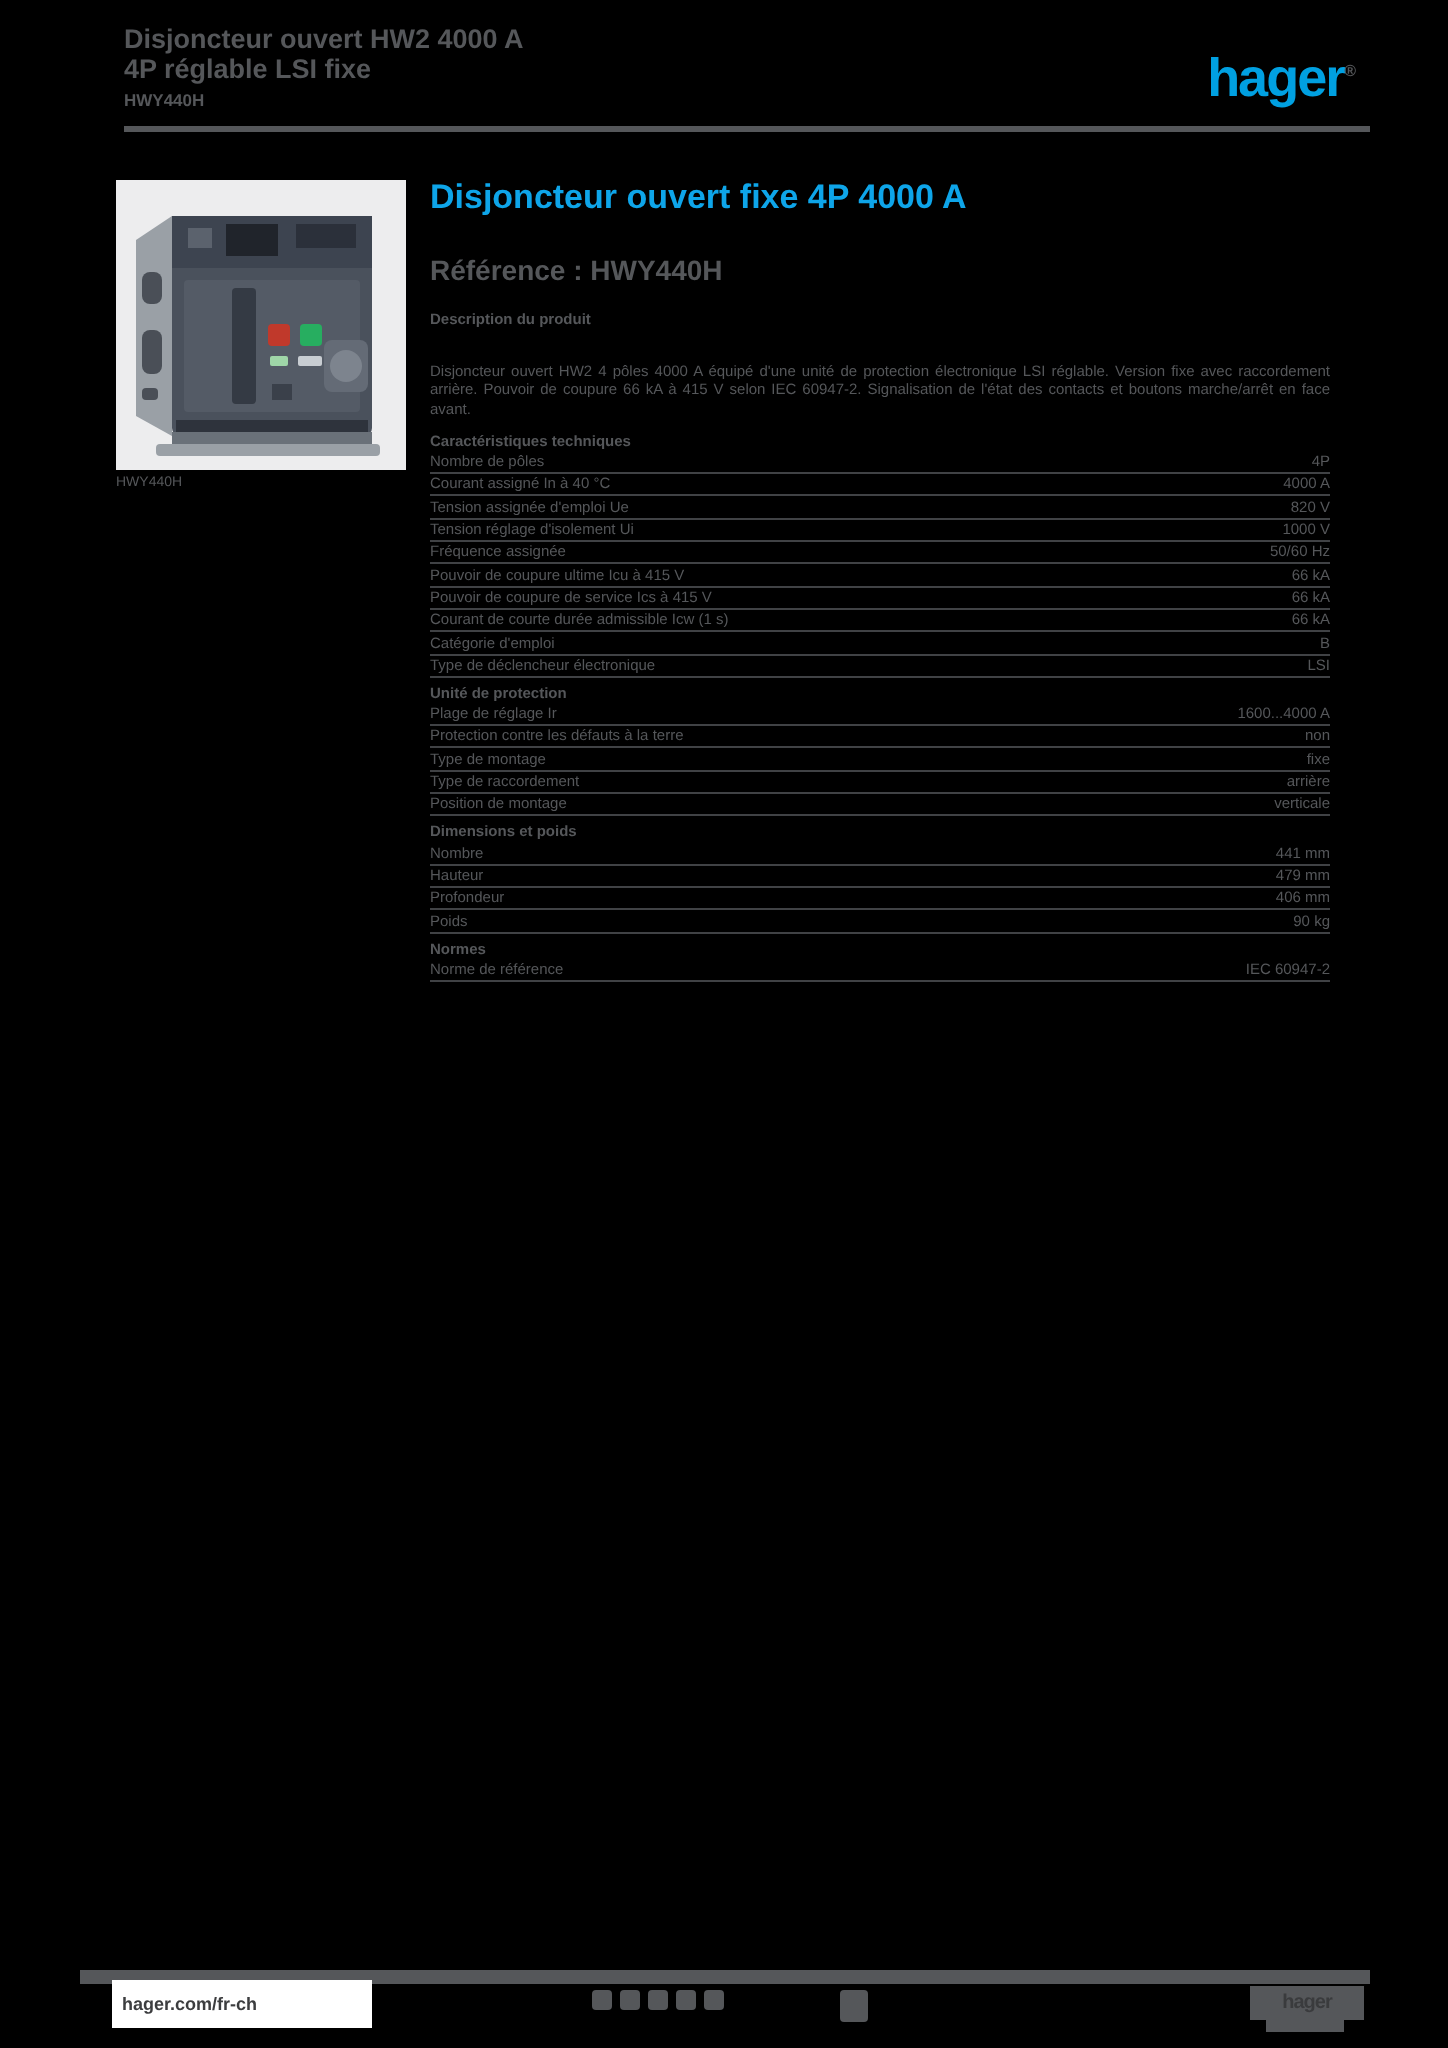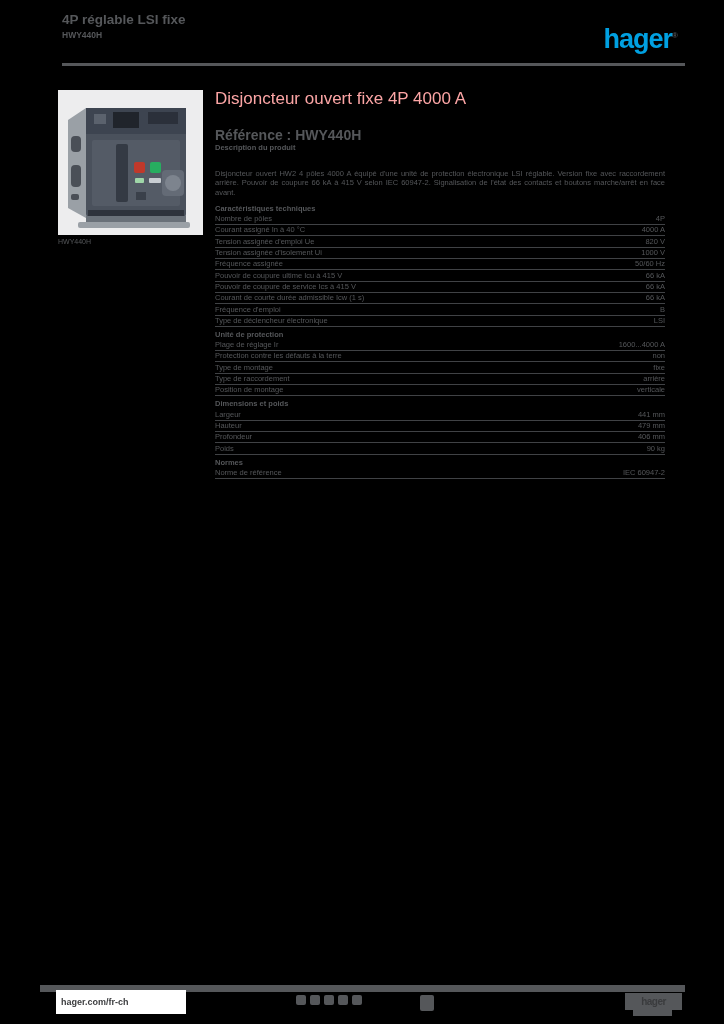--- a/index.html
+++ b/index.html
@@ -14,23 +14,23 @@
   .hdr-ref{font-size:8.5px;font-weight:bold;margin-top:3px;color:#55575a;}
   .logo{position:absolute;right:46px;top:24px;font-size:27px;font-weight:bold;
         letter-spacing:-1px;color:#00a0e1;}
   .logo sup{font-size:8px;color:#55575a;letter-spacing:0;}
   .hdr-rule{position:absolute;left:62px;top:63px;width:623px;height:3px;background:#55575a;}
   
   .photo-box{position:absolute;left:58px;top:90px;width:145px;height:145px;background:#ededee;}
   .photo-caption{position:absolute;left:58px;top:238px;font-size:7px;color:#55575a;}
   
   .rcol{position:absolute;left:215px;top:88px;width:450px;}
-  .prod-title{font-size:17px;font-weight:normal;line-height:22px;color:#fca5a5;}
+  .prod-title{font-size:17px;font-weight:bold;line-height:22px;color:#0ea5e9;}
   .prod-ref{font-size:14px;font-weight:bold;margin-top:17px;color:#55575a;}
-  .desc-head{font-size:7.5px;font-weight:bold;color:#55575a;}
+  .desc-head{font-size:7.5px;font-weight:bold;margin-top:12px;color:#55575a;}
   .desc-text{font-size:7.5px;line-height:9.3px;margin-top:17px;text-align:justify;color:#55575a;}
   .specs{margin-top:4px;}
   .srow{display:flex;justify-content:space-between;align-items:flex-end;
         font-size:7.5px;height:11.3px;line-height:10px;border-bottom:1px solid #404245;}
   .srow .lab{white-space:nowrap;}
   .srow .val{white-space:nowrap;text-align:right;}
   .srow.head{font-weight:bold;border-bottom:none;height:13px;padding-top:3px;}
   
   .foot-bar{position:absolute;left:40px;top:985px;width:645px;height:7px;background:#55575a;}
   .site-box{position:absolute;left:56px;top:990px;width:130px;height:24px;background:#fff;
@@ -44,20 +44,21 @@
                display:flex;align-items:center;justify-content:center;}
   .brand-block span{font-size:10px;font-weight:bold;color:#3a3b3d;letter-spacing:-0.5px;}
   .brand-tail{position:absolute;left:633px;top:1010px;width:39px;height:6px;background:#55575a;}
 </style>
 </head>
 <body>
 
 <div class="page">
 
   <div class="hdr-left">
+    <div class="hdr-title">Disjoncteur ouvert HW2 4000 A</div>
     <div class="hdr-title">4P réglable LSI fixe</div>
     <div class="hdr-ref">HWY440H</div>
   </div>
   <div class="logo"><span>hager</span><sup>®</sup></div>
   <div class="hdr-rule"></div>
 
   <div class="photo-box">
     <svg width="145" height="145" viewBox="0 0 145 145">
 
       <rect x="0" y="0" width="145" height="145" fill="#ededee"></rect>
@@ -110,41 +111,41 @@
         </div>
       <div class="srow">
           <span class="lab">Courant assigné In à 40 °C</span>
           <span class="val">4000 A</span>
         </div>
       <div class="srow">
           <span class="lab">Tension assignée d'emploi Ue</span>
           <span class="val">820 V</span>
         </div>
       <div class="srow">
-          <span class="lab">Tension assignée d'isolement Ui</span>
+          <span class="lab">Tension réglage d'isolement Ui</span>
           <span class="val">1000 V</span>
         </div>
       <div class="srow">
           <span class="lab">Fréquence assignée</span>
           <span class="val">50/60 Hz</span>
         </div>
       <div class="srow">
           <span class="lab">Pouvoir de coupure ultime Icu à 415 V</span>
           <span class="val">66 kA</span>
         </div>
       <div class="srow">
           <span class="lab">Pouvoir de coupure de service Ics à 415 V</span>
           <span class="val">66 kA</span>
         </div>
       <div class="srow">
           <span class="lab">Courant de courte durée admissible Icw (1 s)</span>
           <span class="val">66 kA</span>
         </div>
       <div class="srow">
-          <span class="lab">Fréquence d'emploi</span>
+          <span class="lab">Catégorie d'emploi</span>
           <span class="val">B</span>
         </div>
       <div class="srow">
           <span class="lab">Type de déclencheur électronique</span>
           <span class="val">LSI</span>
         </div>
       <div class="srow head">
           <span class="lab">Unité de protection</span>
         </div>
       <div class="srow">
@@ -164,21 +165,21 @@
           <span class="val">arrière</span>
         </div>
       <div class="srow">
           <span class="lab">Position de montage</span>
           <span class="val">verticale</span>
         </div>
       <div class="srow head">
           <span class="lab">Dimensions et poids</span>
         </div>
       <div class="srow">
-          <span class="lab">Largeur</span>
+          <span class="lab">Nombre</span>
           <span class="val">441 mm</span>
         </div>
       <div class="srow">
           <span class="lab">Hauteur</span>
           <span class="val">479 mm</span>
         </div>
       <div class="srow">
           <span class="lab">Profondeur</span>
           <span class="val">406 mm</span>
         </div>

